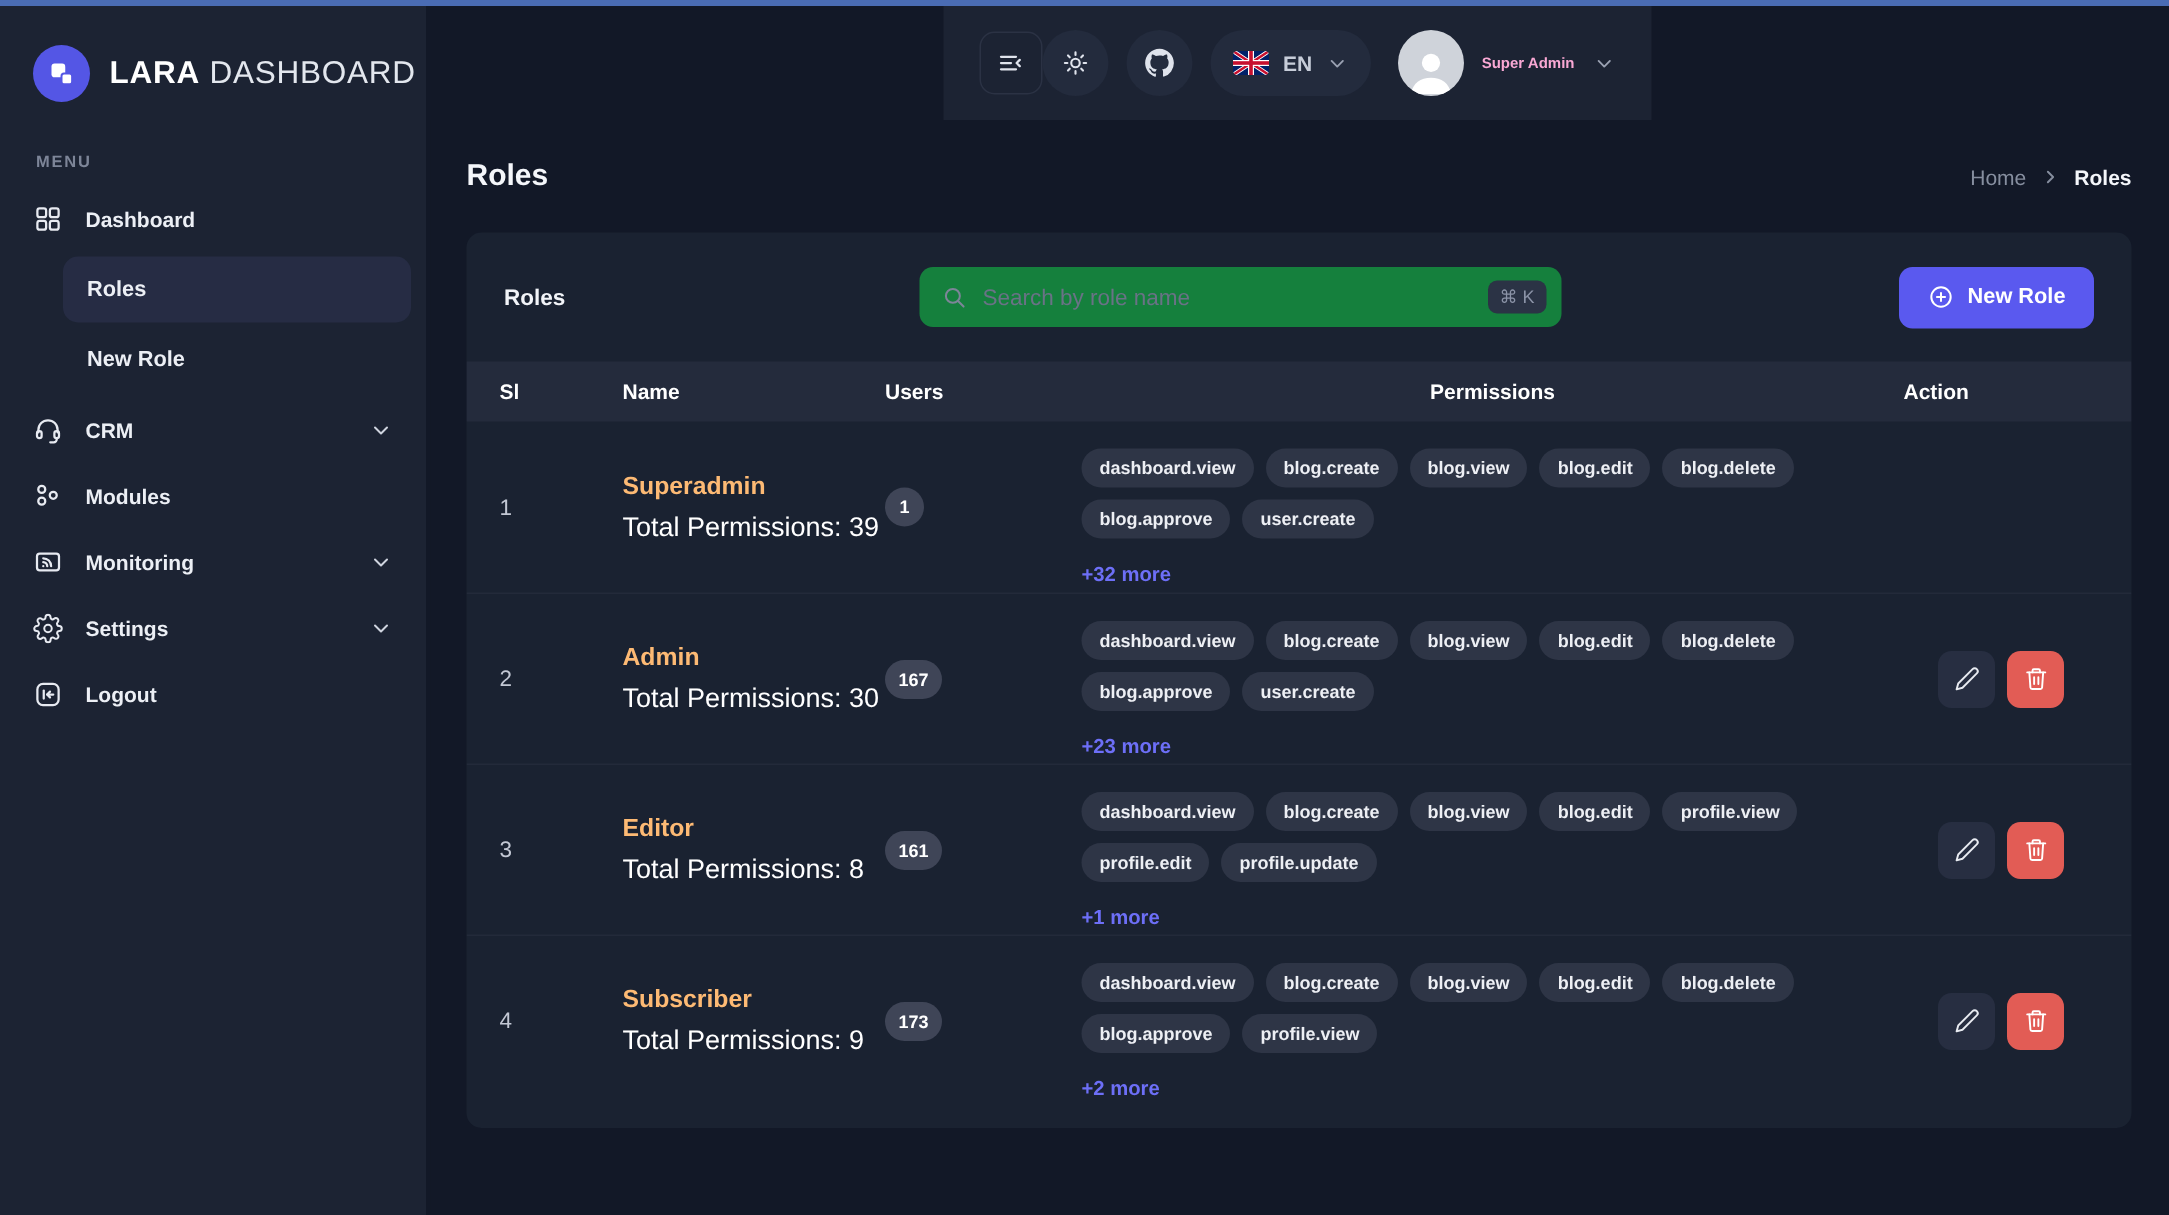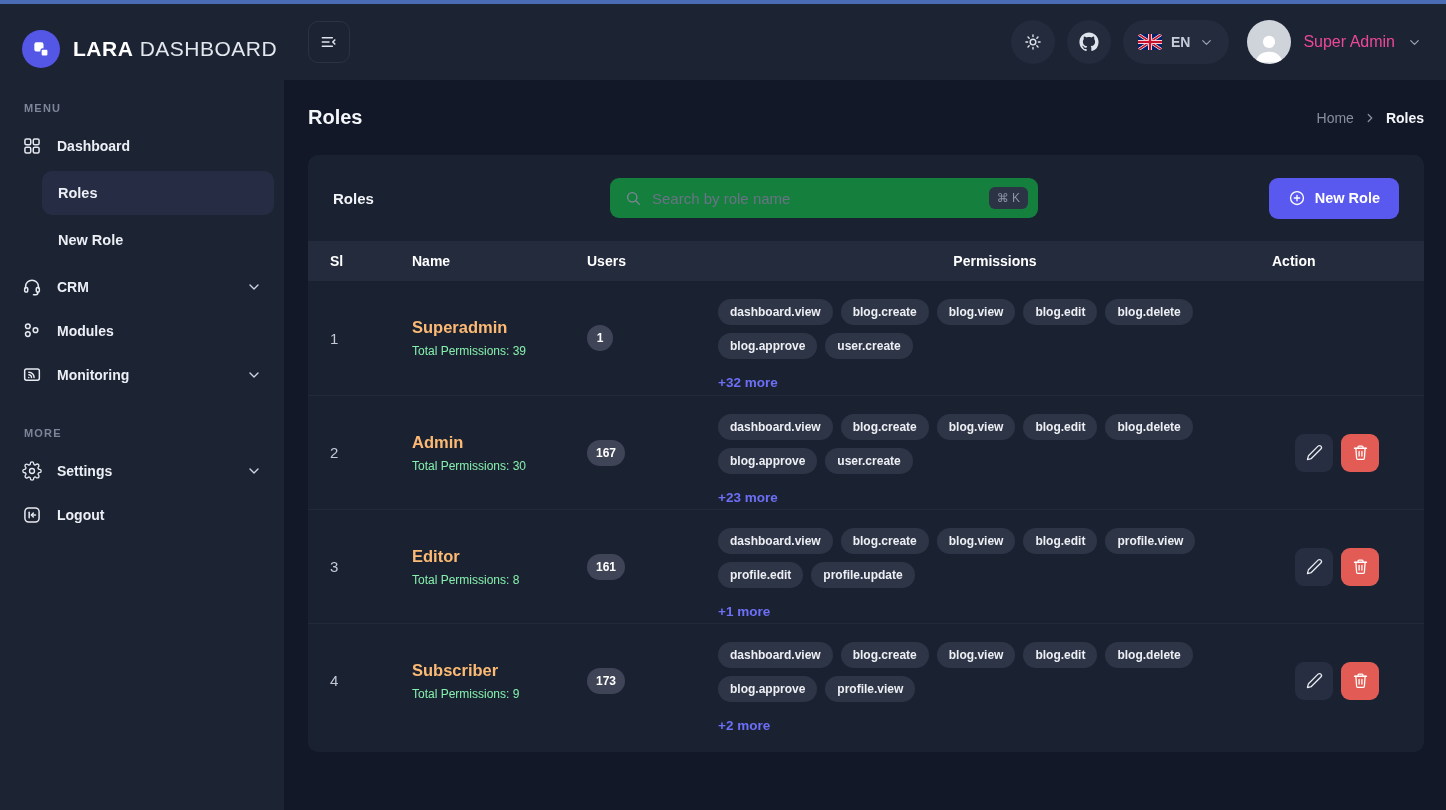--- a/index.html
+++ b/index.html
@@ -24,35 +24,35 @@
   .nav-item { display:flex; align-items:center; gap:15px; height:44px; padding:0 22px; cursor:pointer; }
   .nav-item .ic { width:20px; height:20px; color:#e7eaf1; flex:none; }
   .nav-item .lbl { font-size:14px; font-weight:700; color:#eceff5; }
   .nav-item .chev { margin-left:auto; width:16px; height:16px; color:#cfd4df; }
   .nav-item.active { background:#272e48; }
   .subnav .sub-item { height:44px; margin:3px 10px 3px 42px; display:flex; align-items:center; padding-left:16px; border-radius:10px; font-size:14.5px; font-weight:700; color:#eceff5; cursor:pointer; }
   .subnav .sub-item.active { background:#262c44; }
   .ic svg { width:100%; height:100%; display:block; }
 
   
-  .shell { flex:1; display:flex; flex-direction:column; }
+  .shell { flex:1; display:flex; flex-direction:column;align-items:center; }
   .topbar { height:76px; background:#1c2333; display:flex; align-items:center; padding:0 24px; }
   .collapse-btn { width:42px; height:42px; border-radius:10px; border:1px solid #2b3244; background:transparent; color:#dfe3ec; display:flex; align-items:center; justify-content:center; cursor:pointer; }
   .collapse-btn .ic { width:20px; height:20px; }
   .tb-right { margin-left:auto; display:flex; align-items:center; gap:12px; }
   .round-btn { width:44px; height:44px; border-radius:50%; background:#232b3d; border:none; color:#dfe3ec; display:flex; align-items:center; justify-content:center; cursor:pointer; }
   .round-btn .ic { width:20px; height:20px; }
   .lang-pill { height:44px; border-radius:22px; background:#232b3d; display:flex; align-items:center; gap:9px; padding:0 15px; cursor:pointer; }
   .flag { width:24px; height:16px; border-radius:3px; overflow:hidden; display:block; }
   .lang-code { font-size:14px; font-weight:700; color:#c7cdd9; }
   .lang-pill .chev, .user-chip .chev { width:15px; height:15px; color:#9aa1b2; }
   .user-chip { display:flex; align-items:center; gap:12px; margin-left:6px; cursor:pointer; }
   .avatar { width:44px; height:44px; border-radius:50%; background:#cfd3da; overflow:hidden; display:flex; align-items:flex-end; justify-content:center; }
   .avatar svg { width:34px; height:34px; }
-  .user-name { font-size:16px; font-weight:400; color:#ec4899; }
+  .user-name { font-size:10px; font-weight:700; color:#f9a8d4; }
 
   
   .main { flex:1; background:#121827; }
   .page-head { height:75px; display:flex; align-items:center; justify-content:space-between; padding:0 22px 0 24px; }
   .page-title { font-size:20px; font-weight:800; color:#f4f6fa; }
   .breadcrumb { display:flex; align-items:center; gap:9px; font-size:14px; }
   .breadcrumb .home { color:#868e9f; cursor:pointer; }
   .breadcrumb .sep { width:14px; height:14px; color:#868e9f; }
   .breadcrumb .cur { color:#f4f6fa; font-weight:700; }
 
@@ -68,21 +68,21 @@
   .new-role-btn { height:41px; padding:0 19px; border:none; border-radius:9px; background:#5a59ef; color:#ffffff; font-size:14.5px; font-weight:700; display:flex; align-items:center; gap:9px; cursor:pointer; font-family:"Liberation Sans", sans-serif; }
   .new-role-btn .ic { width:18px; height:18px; }
 
   .tgrid { display:grid; grid-template-columns:82px 175px 131px 1fr 130px; padding:0 22px; }
   .thead { background:#242b3c; height:40px; align-items:center; font-size:14px; font-weight:700; color:#ffffff; }
   .thead .h-perm { justify-self:center; }
   .trow { min-height:114px; align-items:center; border-top:1px solid #232a3a; }
   .trow:first-of-type { border-top:none; }
   .sl { font-size:15px; color:#c3c8d4; }
   .rname { font-size:16.5px; font-weight:700; color:#fdba74; }
-  .rsub { margin-top:7px; font-size:12px; color:#86efac; }
+  .rsub { margin-top:7px; font-size:18px; color:#ffffff; }
   .ubadge { display:inline-block; min-width:26px; text-align:center; background:#3f4557; color:#ffffff; font-size:12px; font-weight:700; padding:6px 9px; border-radius:14px; }
   .permc { align-self:stretch; padding-top:18px; }
   .chips { display:flex; flex-wrap:wrap; gap:8px; max-width:548px; }
   .chip { background:#2e3546; color:#edeff4; font-size:12px; font-weight:700; padding:6px 12px; border-radius:13px; white-space:nowrap; }
   .more-link { display:inline-block; margin-top:16px; color:#6d6ff7; font-size:13.5px; font-weight:600; cursor:pointer; }
   .actc { display:flex; gap:8px; justify-content:center; }
   .abtn { width:38px; height:38px; border:none; border-radius:9px; display:flex; align-items:center; justify-content:center; cursor:pointer; }
   .abtn .ic { width:17px; height:17px; }
   .abtn.edit { background:#272e41; color:#e8ebf1; }
   .abtn.del { background:#e25c55; color:#ffffff; }
@@ -156,21 +156,20 @@
               <path d="M8.2 8.6a6.3 6.3 0 0 1 6.3 6.3"></path>
             </svg>
           </span>
           <span class="lbl">Monitoring</span>
           <span class="ic chev">
             <svg viewBox="0 0 24 24" fill="none" stroke="currentColor" stroke-width="2" stroke-linecap="round" stroke-linejoin="round">
               <path d="M6 9l6 6 6-6"></path>
             </svg>
           </span>
         </div>
-        <div class="sec-label more">MORE</div>
         <div class="nav-item">
           <span class="ic">
             <svg viewBox="0 0 24 24" fill="none" stroke="currentColor" stroke-width="1.6" stroke-linecap="round" stroke-linejoin="round">
               <circle cx="12" cy="12" r="3"></circle>
               <path d="M19.4 15a1.65 1.65 0 0 0 .33 1.82l.06.06a2 2 0 0 1 0 2.83 2 2 0 0 1-2.83 0l-.06-.06a1.65 1.65 0 0 0-1.82-.33 1.65 1.65 0 0 0-1 1.51V21a2 2 0 0 1-2 2 2 2 0 0 1-2-2v-.09a1.65 1.65 0 0 0-1.08-1.51 1.65 1.65 0 0 0-1.82.33l-.06.06a2 2 0 0 1-2.83 0 2 2 0 0 1 0-2.83l.06-.06a1.65 1.65 0 0 0 .33-1.82 1.65 1.65 0 0 0-1.51-1H3a2 2 0 0 1-2-2 2 2 0 0 1 2-2h.09a1.65 1.65 0 0 0 1.51-1.08 1.65 1.65 0 0 0-.33-1.82l-.06-.06a2 2 0 0 1 0-2.83 2 2 0 0 1 2.83 0l.06.06a1.65 1.65 0 0 0 1.82.33H9a1.65 1.65 0 0 0 1-1.51V3a2 2 0 0 1 2-2 2 2 0 0 1 2 2v.09a1.65 1.65 0 0 0 1 1.51 1.65 1.65 0 0 0 1.82-.33l.06-.06a2 2 0 0 1 2.83 0 2 2 0 0 1 0 2.83l-.06.06a1.65 1.65 0 0 0-.33 1.82V9a1.65 1.65 0 0 0 1.51 1H21a2 2 0 0 1 2 2 2 2 0 0 1-2 2h-.09a1.65 1.65 0 0 0-1.51 1z"></path>
             </svg>
           </span>
           <span class="lbl">Settings</span>
           <span class="ic chev">
             <svg viewBox="0 0 24 24" fill="none" stroke="currentColor" stroke-width="2" stroke-linecap="round" stroke-linejoin="round">

